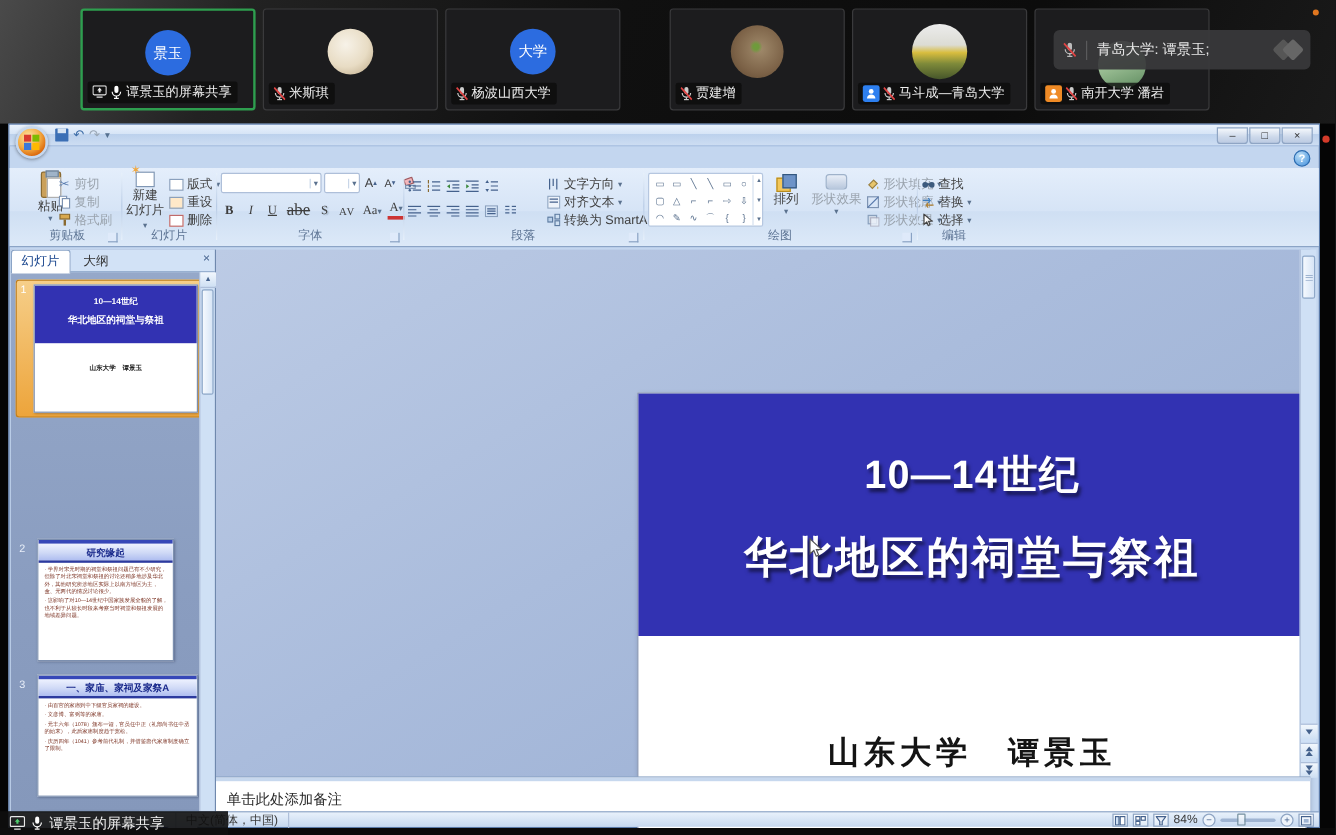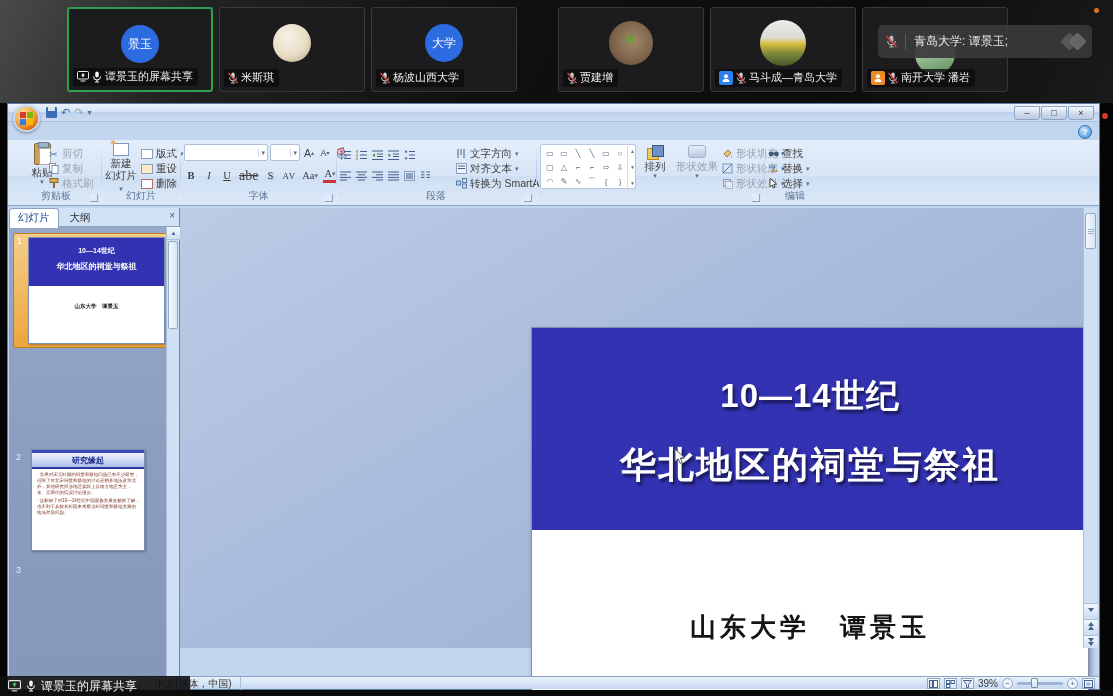--- a/index.html
+++ b/index.html
@@ -644,20 +644,21 @@
         <div class="smallrow graytext" style="left:184px;top:34px">
           <span class="ticon">
               <svg width="11" height="11">
                 <rect x="1.5" y="1.5" width="7" height="7" fill="#cdd8e6" stroke="#8aa0bd"></rect>
                 <rect x="3.5" y="3.5" width="7" height="7" fill="#eef3fa" stroke="#aab" opacity="0.8"></rect>
               </svg>
             </span>
           <span>形状效果</span>
           <span class="drop">▾</span>
         </div>
+        <div class="glabel">绘图</div>
         <div class="launcher"></div>
       </div>
       <div class="gsep" style="left:756px"></div>
 
       <div class="rgroup" style="left:758px;width:58px">
         <div class="smallrow" style="left:2px;top:4px">
           <span class="ticon">
               <svg width="12" height="10">
                 <circle cx="3" cy="5" r="2.4" fill="#3c5a7d"></circle>
                 <circle cx="8.5" cy="5" r="2.4" fill="#3c5a7d"></circle>
@@ -710,20 +711,29 @@
       <span class="thumbnum" style="left:7px;top:244px">2</span>
       <div class="thumb" style="left:22px;top:241px;width:114px;height:102px">
         <div class="mtitle">研究缘起</div>
         <div class="mbullets">
           <div>学界对宋元时期的祠堂和祭祖问题已有不少研究，但除了对北宋祠堂和祭祖的讨论还稍多地涉及华北外，其他研究所涉地区实际上以南方地区为主，金、元两代的情况讨论很少。</div>
           <div>这影响了对10—14世纪中国家族发展全貌的了解，也不利于从较长时段来考察当时祠堂和祭祖发展的地域差异问题。</div>
         </div>
       </div>
 
       <span class="thumbnum" style="left:7px;top:357px">3</span>
+      <div class="thumb" style="left:22px;top:354px;width:134px;height:102px">
+        <div class="mtitle">一、家庙、家祠及家祭A</div>
+        <div class="mbullets">
+          <div>由百官的家庙到中下级官员家祠的建设。</div>
+          <div>文彦博、富弼等的家庙。</div>
+          <div>元丰六年（1078）颁布一诏，官员任中正（礼部尚书任中丞的始末），此后家庙制度趋于宽松。</div>
+          <div>庆历四年（1041）参考前代礼制，并借鉴唐代家庙制度确立了限制。</div>
+        </div>
+      </div>
 
       <span class="thumbnum" style="left:7px;top:471px">4</span>
       <div class="thumb" style="left:22px;top:468px;width:134px;height:100px">
         <div class="mtitle">一、家庙、家祠及家祭B</div>
 
       </div>
 
       <div class="pscroll">
         <div class="sbtn">▲</div>
         <div class="sthumb"></div>
@@ -753,20 +763,23 @@
       <div class="vnav" style="bottom:16px">
           <span class="tri-up"></span>
           <span class="tri-up"></span>
         </div>
       <div class="vnav" style="bottom:0">
           <span class="tri-dn"></span>
           <span class="tri-dn"></span>
         </div>
     </div>
 
+    <div class="notes">
+      <span>单击此处添加备注</span>
+    </div>
 
     <div class="statusbar">
       <span class="statuslang">中文(简体，中国)</span>
       <div class="statusright">
         <span class="viewbtn">
             <svg width="9" height="8">
               <rect x="0.5" y="0.5" width="3" height="7" fill="#cfe0f3" stroke="#44618c"></rect>
               <rect x="4.5" y="0.5" width="4" height="7" fill="#fff" stroke="#44618c"></rect>
             </svg>
           </span>
@@ -775,21 +788,21 @@
               <rect x="0.5" y="0.5" width="3.4" height="3" fill="#fff" stroke="#44618c"></rect>
               <rect x="5" y="0.5" width="3.4" height="3" fill="#fff" stroke="#44618c"></rect>
               <rect x="0.5" y="4.5" width="3.4" height="3" fill="#fff" stroke="#44618c"></rect>
             </svg>
           </span>
         <span class="viewbtn">
             <svg width="9" height="8">
               <path d="M0.5 0.5 h8 l-3 4 v3 h-2 v-3 Z" fill="#e8eef7" stroke="#44618c"></path>
             </svg>
           </span>
-        <span>39%</span>
+        <span>84%</span>
         <span class="zbtn">−</span>
         <span class="zoomtrack">
             <span class="zoomthumb"></span>
           </span>
         <span class="zbtn">+</span>
         <span class="viewbtn">
             <svg width="9" height="8">
               <rect x="0.5" y="0.5" width="8" height="7" fill="none" stroke="#44618c"></rect>
               <rect x="2.5" y="2.5" width="4" height="3" fill="#9fb4d2"></rect>
             </svg>

